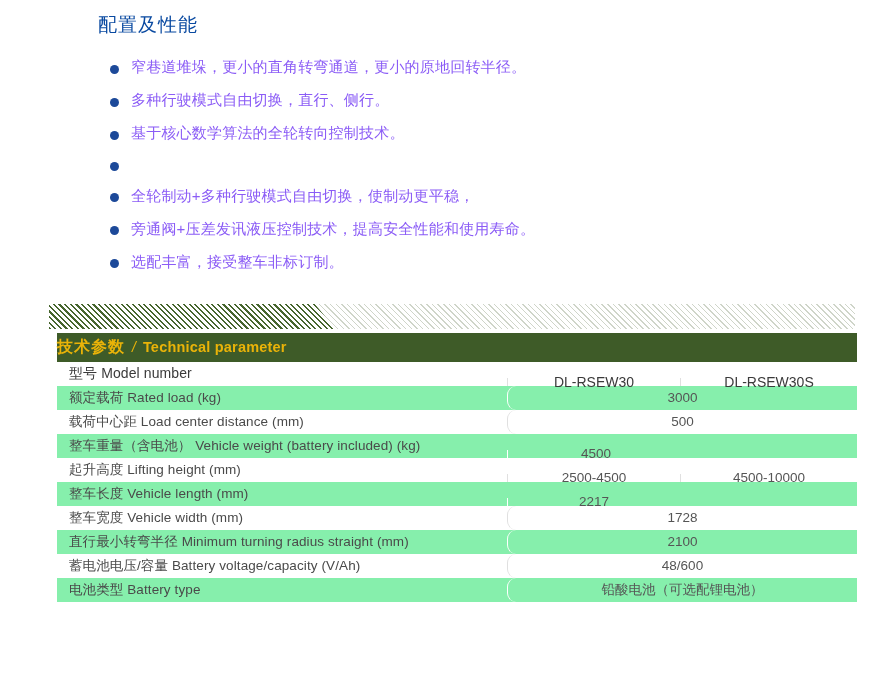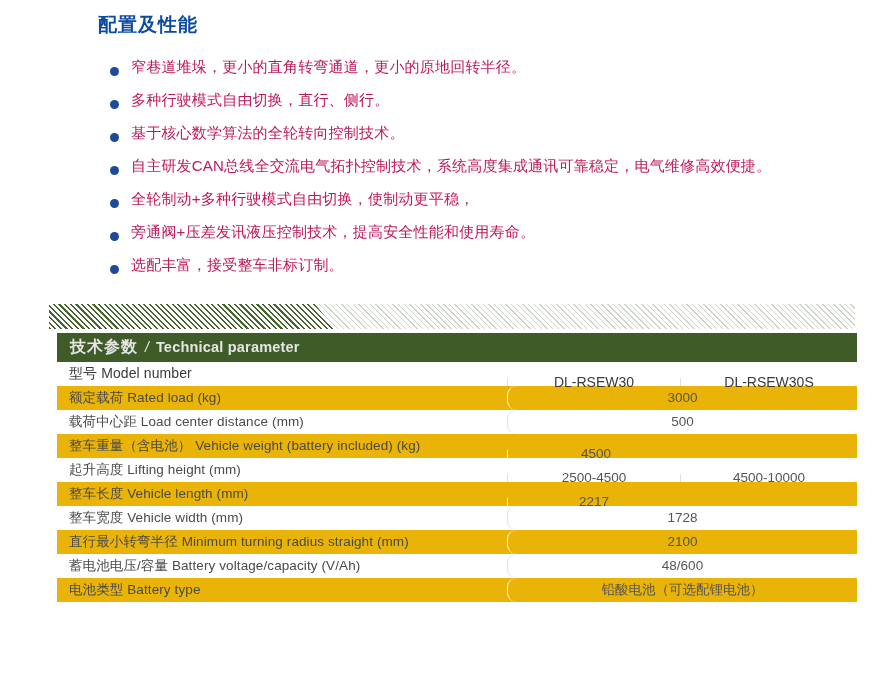--- a/index.html
+++ b/index.html
@@ -7,31 +7,31 @@
     width:884px; height:677px;
     background:#ffffff;
     font-family:"Liberation Sans", sans-serif;
     position:relative;
     overflow:hidden;
   }
 
   
   .section-title {
     position:absolute; left:98px; top:12px;
-    font-size:19px; font-weight:bold; color:#0a4aa1;
+    font-size:19px; font-weight:normal; color:#0a4aa1;
     letter-spacing:1px;
   }
 
   
   .features { position:absolute; left:110px; top:59px; width:760px; }
   .feature-item {
-    display:flex; align-items:flex-end;
+    display:flex; align-items:center;
     margin-bottom:16.5px;
     font-size:15px; line-height:16.5px;
-    color:#be185d; font-weight:500;
+    color:#8b5cf6; font-weight:500;
     letter-spacing:0.2px;
   }
   .bullet {
     flex:none; width:9px; height:9px; border-radius:50%;
     background:#1c4999; margin-right:12px; margin-top:4px;
   }
 
   
   .stripe-band {
     position:absolute; left:49px; top:304px;
@@ -41,35 +41,35 @@
   .stripe-dark {
     position:absolute; left:0; top:0; width:100%; height:100%;
     background:repeating-linear-gradient(45deg, #47662e 0 1.5px, rgba(0,0,0,0) 1.5px 4px);
     clip-path:polygon(0 0, 266px 0, 286px 100%, 0 100%);
   }
 
   
   .table-header {
     position:absolute; left:57px; top:333px;
     width:800px; height:28.5px;
-    background:#3e5b28; color:#e5e5e5;
+    background:#3e5b28; color:#eab308;
     display:flex; align-items:center;
-    padding-left:13px; box-sizing:border-box;
+    box-sizing:border-box;
   }
   .table-header .cn { font-size:16px; font-weight:bold; letter-spacing:1px; }
   .table-header .sep { margin:0 7px; font-size:14px; font-style:italic; }
   .table-header .en { font-size:14.5px; font-weight:600; letter-spacing:0.2px; }
 
   
   .spec-table { position:absolute; left:57px; top:361.5px; width:800px; }
   .spec-row {
     display:flex; height:24px; align-items:stretch;
     font-size:13.5px; background:#ffffff;
   }
-  .spec-row.alt { background:#eab308; }
+  .spec-row.alt { background:#86efac; }
   .cell-label {
     width:450px; box-sizing:border-box; padding-left:12px;
     color:#4a4a4a; display:flex; align-items:center;
     letter-spacing:0.1px;
   }
   .cell-value {
     width:173px; box-sizing:border-box;
     display:flex; align-items:center; justify-content:center;
     color:#555555; border-left:1px solid #e0e0e0;margin-top:16px;
   }
@@ -96,21 +96,20 @@
   <div class="feature-item">
     <span class="bullet"></span>
     <span>多种行驶模式自由切换，直行、侧行。</span>
   </div>
   <div class="feature-item">
     <span class="bullet"></span>
     <span>基于核心数学算法的全轮转向控制技术。</span>
   </div>
   <div class="feature-item">
     <span class="bullet"></span>
-    <span>自主研发CAN总线全交流电气拓扑控制技术，系统高度集成通讯可靠稳定，电气维修高效便捷。</span>
   </div>
   <div class="feature-item">
     <span class="bullet"></span>
     <span>全轮制动+多种行驶模式自由切换，使制动更平稳，</span>
   </div>
   <div class="feature-item">
     <span class="bullet"></span>
     <span>旁通阀+压差发讯液压控制技术，提高安全性能和使用寿命。</span>
   </div>
   <div class="feature-item">

